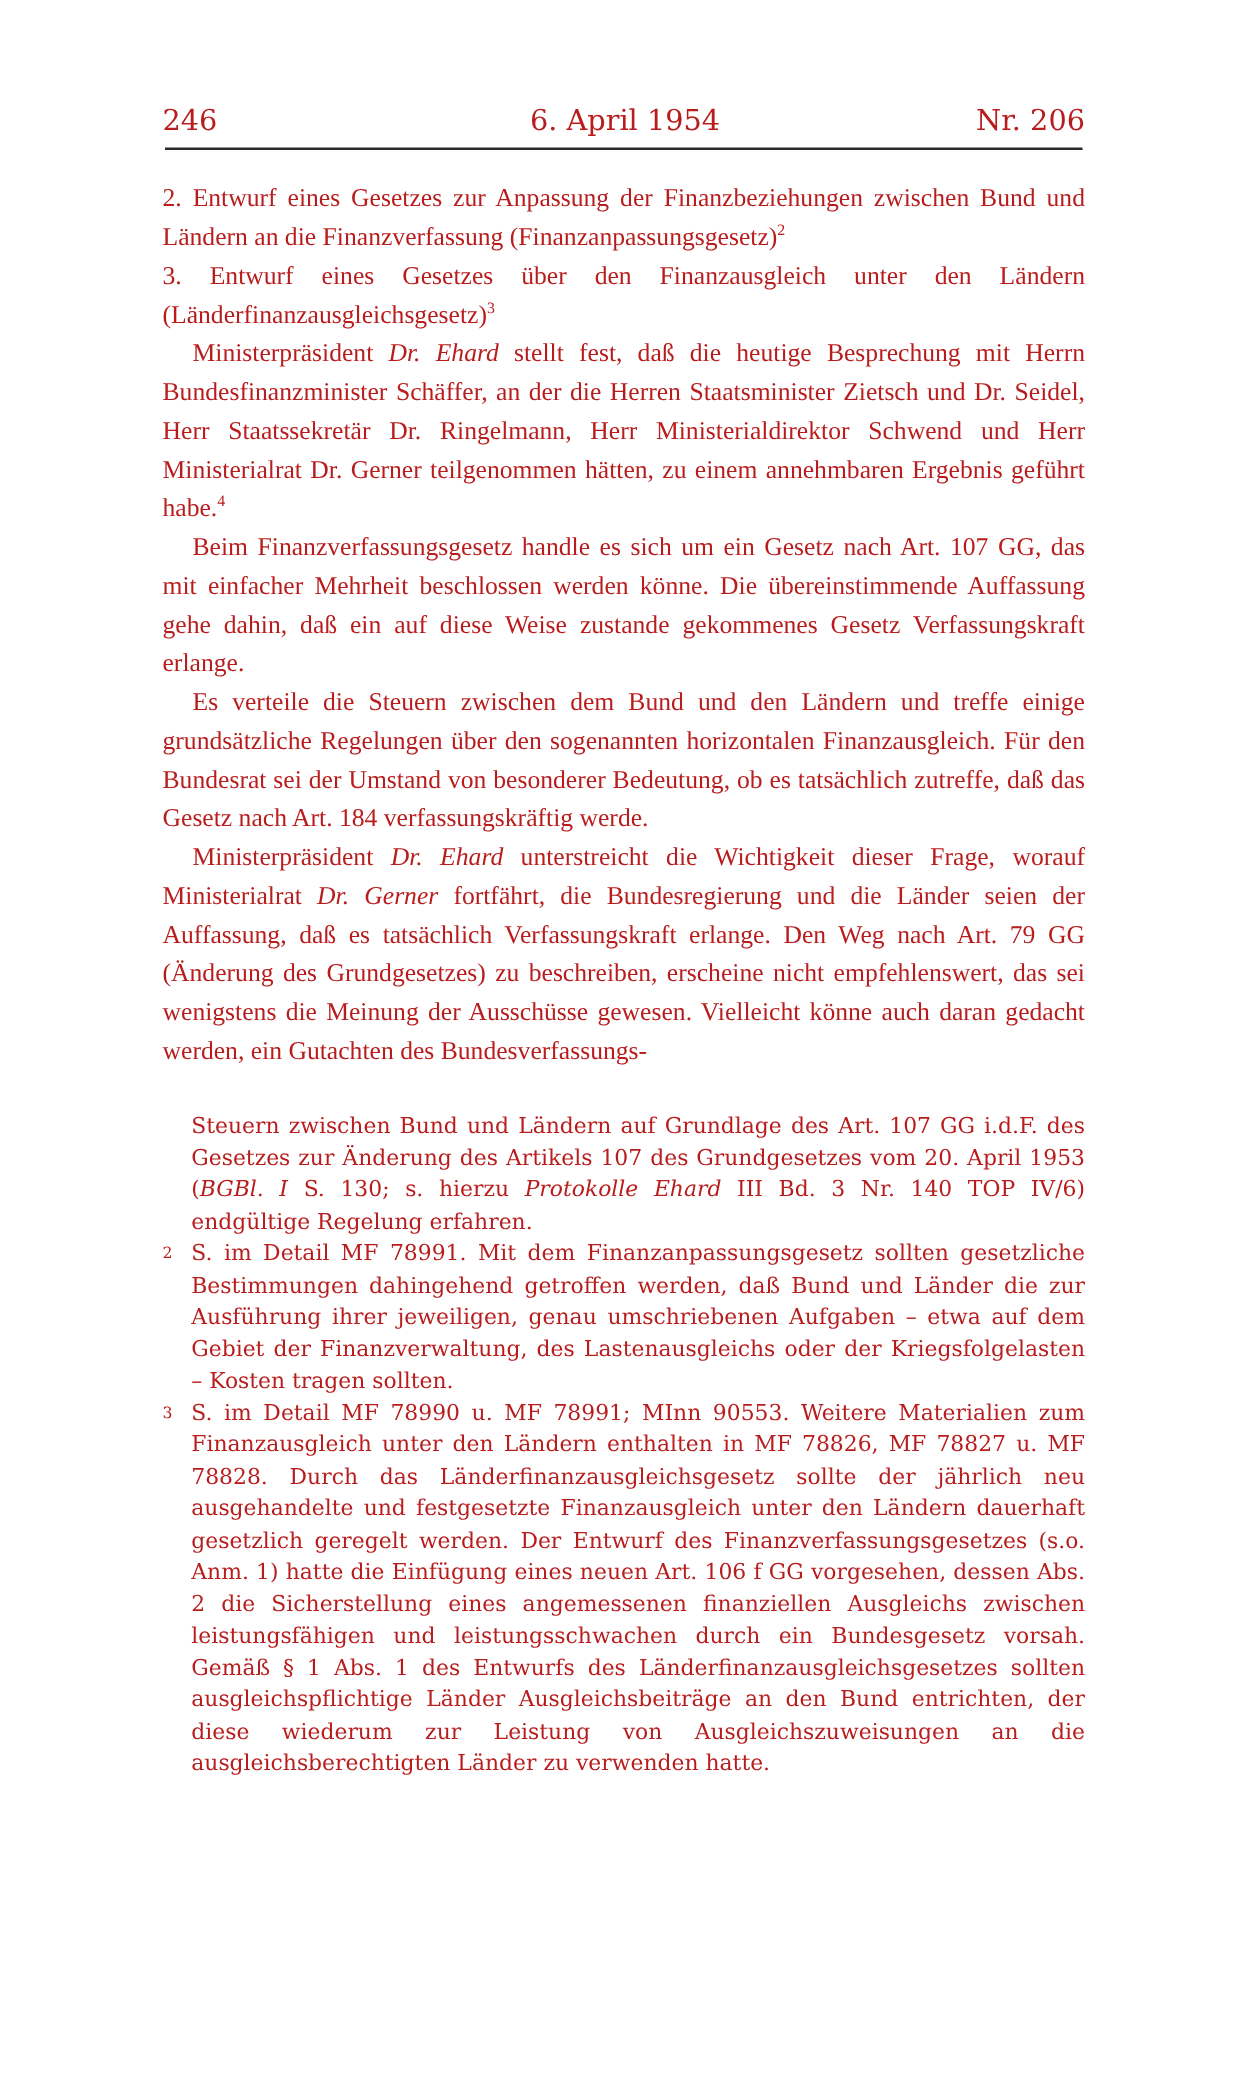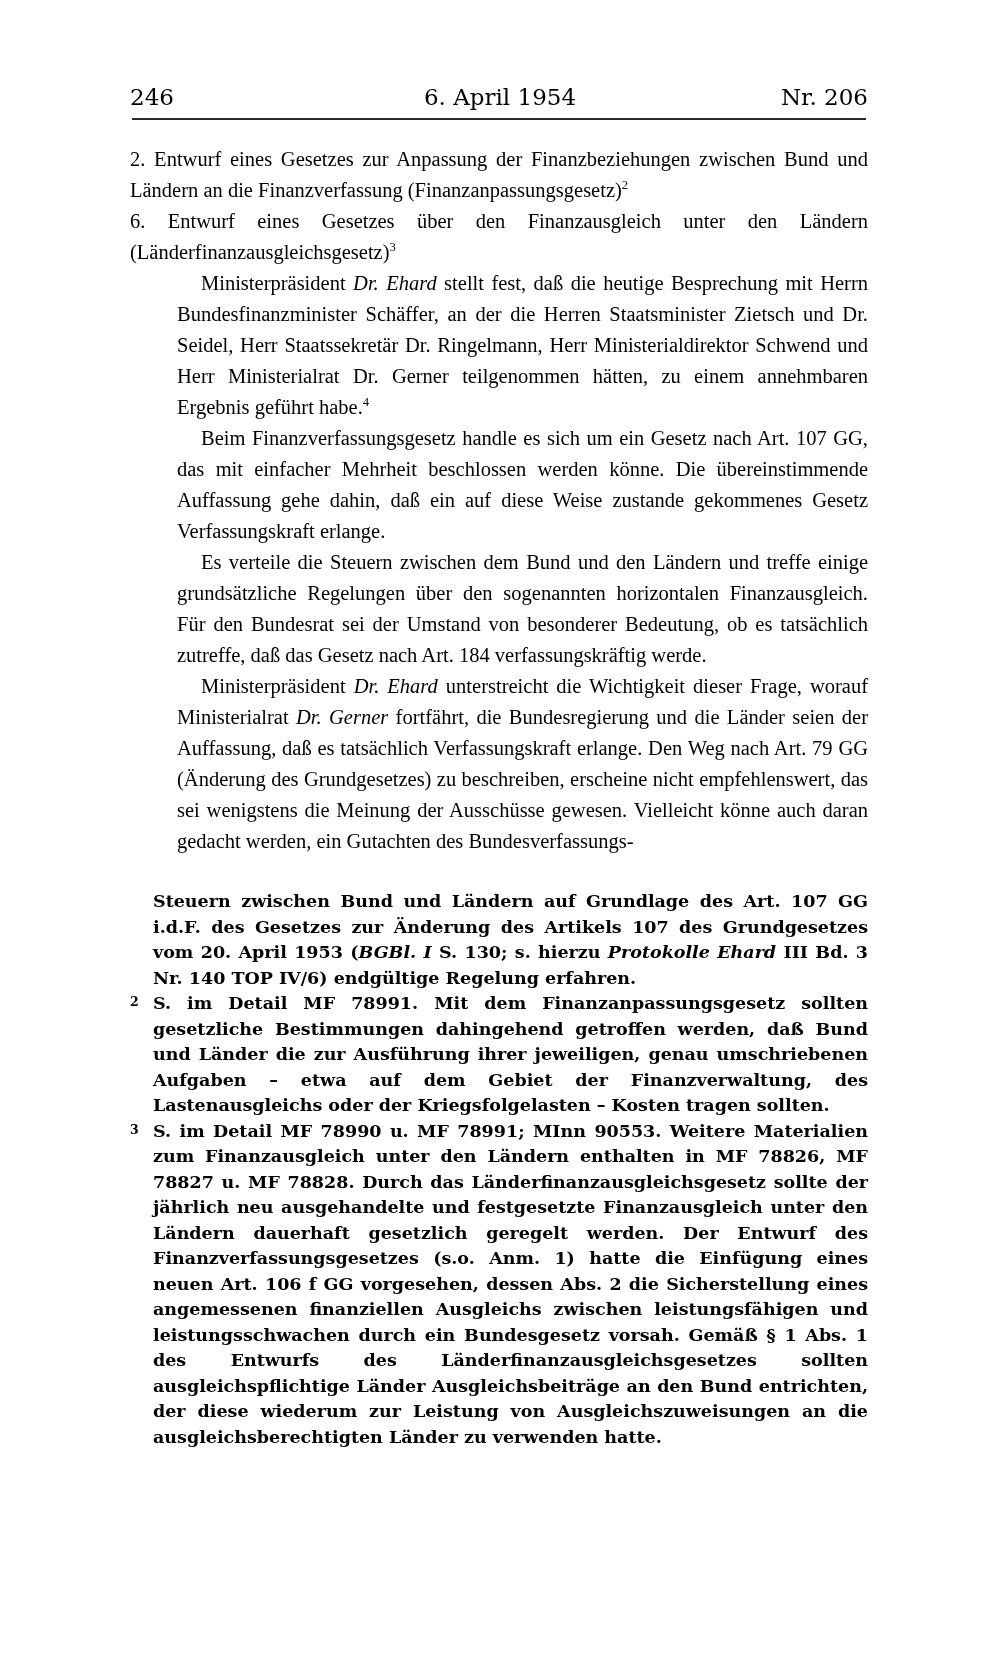--- a/index.html
+++ b/index.html
@@ -5,21 +5,21 @@
   html, body {
     margin: 0;
     padding: 0;
     background: #ffffff;
   }
   .page {
     position: relative;
     width: 1000px;
     height: 1666px;
     background: #ffffff;
-    color: #000000;
+    color: #b91c1c;
     font-family: "DejaVu Serif", serif;
     box-sizing: border-box;
     padding: 84px 132px 0 130px;
     overflow: hidden;
   }
   
   .header {
     display: flex;
     justify-content: space-between;
     align-items: baseline;
@@ -42,42 +42,40 @@
     font-size: 20.5px;
     line-height: 31px;
     text-align: justify;
   }
   .body-text p {
     margin: 0;
     font-family: Liberation Serif, serif;
   }
   .body-text p.indent {
     text-indent: 24px;
-    margin-left: 47px;
   }
   .body-text em, .footnotes em {
     font-style: italic;
   }
   .body-text sup {
     font-size: 0.62em;
     line-height: 0;
     vertical-align: super;
   }
   
   .footnotes {
     margin-top: 32px;
     margin-left: 23px;
     font-size: 17.5px;
     line-height: 25.5px;
     text-align: justify;
   }
   .footnote {
     position: relative;
     margin: 0;
-    font-weight: bold;
   }
   .fn-marker {
     position: absolute;
     left: -23px;
     top: -2px;
     font-size: 12.5px;
   }
 </style>
 </head>
 <body>
@@ -87,21 +85,21 @@
   <div class="header">
     <span>246</span>
     <span class="center">6. April 1954</span>
     <span>Nr. 206</span>
   </div>
 
   <hr class="header-rule">
 
   <div class="body-text" id="body-text">
       <p class=""><span>2. Entwurf eines Gesetzes zur Anpassung der Finanzbeziehungen zwischen Bund und Ländern an die Finanzverfassung (Finanzanpassungsgesetz)</span><sup>2</sup></p>
-      <p class=""><span>6. Entwurf eines Gesetzes über den Finanzausgleich unter den Ländern (Länderfinanzausgleichsgesetz)</span><sup>3</sup></p>
+      <p class=""><span>3. Entwurf eines Gesetzes über den Finanzausgleich unter den Ländern (Länderfinanzausgleichsgesetz)</span><sup>3</sup></p>
       <p class="indent"><span>Ministerpräsident </span><em>Dr. Ehard</em><span> stellt fest, daß die heutige Besprechung mit Herrn Bundesfinanzminister Schäffer, an der die Herren Staatsminister Zietsch und Dr. Seidel, Herr Staatssekretär Dr. Ringelmann, Herr Ministerialdirektor Schwend und Herr Ministerialrat Dr. Gerner teilgenommen hätten, zu einem annehmbaren Ergebnis geführt habe.</span><sup>4</sup></p>
       <p class="indent"><span>Beim Finanzverfassungsgesetz handle es sich um ein Gesetz nach Art. 107 GG, das mit einfacher Mehrheit beschlossen werden könne. Die übereinstimmende Auffassung gehe dahin, daß ein auf diese Weise zustande gekommenes Gesetz Verfassungskraft erlange.</span></p>
       <p class="indent"><span>Es verteile die Steuern zwischen dem Bund und den Ländern und treffe einige grundsätzliche Regelungen über den sogenannten horizontalen Finanzausgleich. Für den Bundesrat sei der Umstand von besonderer Bedeutung, ob es tatsächlich zutreffe, daß das Gesetz nach Art. 184 verfassungskräftig werde.</span></p>
       <p class="indent"><span>Ministerpräsident </span><em>Dr. Ehard</em><span> unterstreicht die Wichtigkeit dieser Frage, worauf Ministerialrat </span><em>Dr. Gerner</em><span> fortfährt, die Bundesregierung und die Länder seien der Auffassung, daß es tatsächlich Verfassungskraft erlange. Den Weg nach Art. 79 GG (Änderung des Grundgesetzes) zu beschreiben, erscheine nicht empfehlenswert, das sei wenigstens die Meinung der Ausschüsse gewesen. Vielleicht könne auch daran gedacht werden, ein Gutachten des Bundesverfassungs-</span></p>
     </div>
 
   <div class="footnotes" id="footnotes">
       <div class="footnote"><span class="fn-marker"></span><span><span>Steuern zwischen Bund und Ländern auf Grundlage des Art. 107 GG i.d.F. des Gesetzes zur Änderung des Artikels 107 des Grundgesetzes vom 20. April 1953 (</span><em>BGBl. I</em><span> S. 130; s. hierzu </span><em>Protokolle Ehard</em><span> III Bd. 3 Nr. 140 TOP IV/6) endgültige Regelung erfahren.</span></span></div>
       <div class="footnote"><span class="fn-marker">2</span><span><span>S. im Detail MF 78991. Mit dem Finanzanpassungsgesetz sollten gesetzliche Bestimmungen dahingehend getroffen werden, daß Bund und Länder die zur Ausführung ihrer jeweiligen, genau umschriebenen Aufgaben – etwa auf dem Gebiet der Finanzverwaltung, des Lastenausgleichs oder der Kriegsfolgelasten – Kosten tragen sollten.</span></span></div>
       <div class="footnote"><span class="fn-marker">3</span><span><span>S. im Detail MF 78990 u. MF 78991; MInn 90553. Weitere Materialien zum Finanzausgleich unter den Ländern enthalten in MF 78826, MF 78827 u. MF 78828. Durch das Länderfinanzausgleichsgesetz sollte der jährlich neu ausgehandelte und festgesetzte Finanzausgleich unter den Ländern dauerhaft gesetzlich geregelt werden. Der Entwurf des Finanzverfassungsgesetzes (s.o. Anm. 1) hatte die Einfügung eines neuen Art. 106 f GG vorgesehen, dessen Abs. 2 die Sicherstellung eines angemessenen finanziellen Ausgleichs zwischen leistungsfähigen und leistungsschwachen durch ein Bundesgesetz vorsah. Gemäß § 1 Abs. 1 des Entwurfs des Länderfinanzausgleichsgesetzes sollten ausgleichspflichtige Länder Ausgleichsbeiträge an den Bund entrichten, der diese wiederum zur Leistung von Ausgleichszuweisungen an die ausgleichsberechtigten Länder zu verwenden hatte.</span></span></div>

